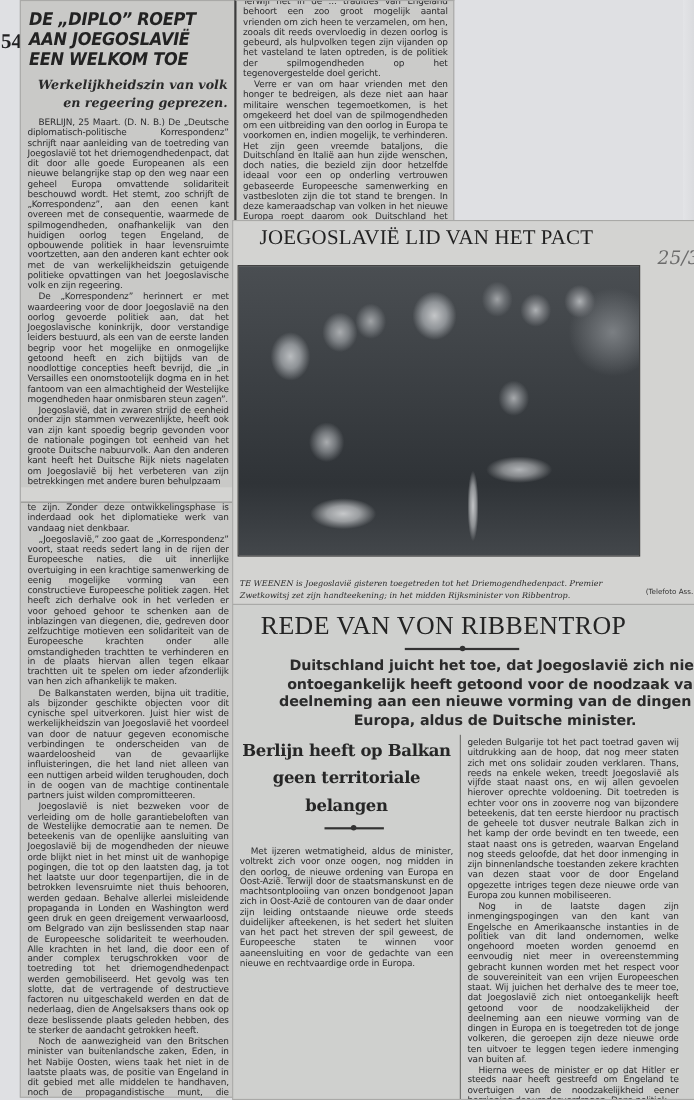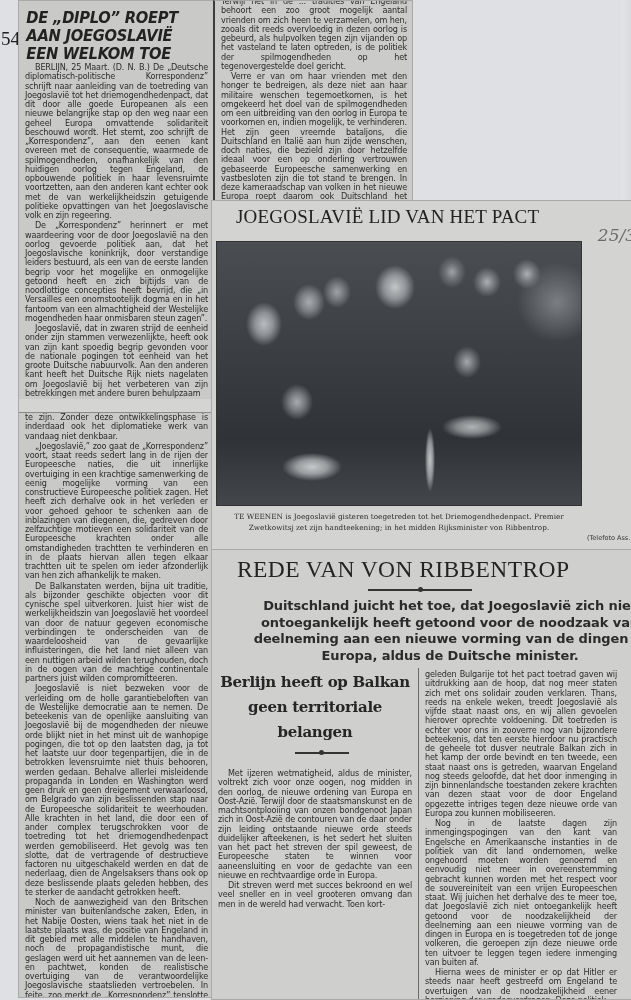--- a/index.html
+++ b/index.html
@@ -5,21 +5,21 @@
     * { box-sizing: border-box; margin: 0; padding: 0; }
     html, body { width: 631px; height: 1000px; overflow: hidden; }
     body {
       background: #dfe0e3;
       position: relative;
       font-family: "Liberation Serif", "DejaVu Serif", serif;
       color: #2a2a2c;
     }
     .page-num {
       position: absolute; left: 1px; top: 28px;
-      font-family: "Liberation Serif", serif; font-weight: normal;
+      font-family: "Liberation Serif", serif; font-weight: bold;
       font-size: 19px; color: #1e1e20;
     }
     .clip {
       position: absolute;
       background: #cdcdcb;
       border: 1px solid #a9a9a7;
       overflow: hidden;
     }
     .clip-left { left: 18px; top: 0; width: 196px; height: 998px; background: #c9c9c7; }
     .clip-topmid { left: 213px; top: 0; width: 200px; height: 207px; background: #cbcbc9; border-left: 2px solid #3d3d3d; }
@@ -74,23 +74,23 @@
         radial-gradient(ellipse 14px 15px at 310px 32px, #aeb1b4 0%, #76797d 50%, transparent 100%),
         radial-gradient(ellipse 14px 16px at 250px 120px, #a6a9ac 0%, #6f7377 50%, transparent 100%),
         radial-gradient(ellipse 16px 18px at 80px 160px, #a9acaf 0%, #75797d 50%, transparent 100%),
         radial-gradient(ellipse 30px 14px at 95px 225px, #c6c8ca 0%, #9a9da0 50%, transparent 100%),
         radial-gradient(ellipse 30px 12px at 255px 185px, #b1b4b7 0%, #85888b 50%, transparent 100%),
         radial-gradient(ellipse 5px 32px at 213px 218px, #c3c5c7 0%, #8d9093 60%, transparent 100%),
         radial-gradient(ellipse 40px 40px at 340px 60px, #7b7f83 0%, transparent 100%),
         linear-gradient(180deg, #4a4e52 0%, #3a3e42 45%, #2f3337 75%, #43474b 100%);
     }
     .caption {
-      position: absolute; left: 6px; top: 310px; width: 362px;
-      font-family: "DejaVu Serif", serif; 
-      font-size: 7.3px; line-height: 11px; text-align: center; color: #2b2b2b;
+      position: absolute; left: 6px; top: 324px; width: 362px;
+      font-family: "DejaVu Serif", serif; font-style: italic;
+      font-size: 7.3px; line-height: 11px; text-align: left; color: #2b2b2b;
     }
     .credit {
       position: absolute; right: 10px; top: 333px;
       font-family: "DejaVu Sans", sans-serif; font-size: 6.5px; color: #333;
     }
 
     .rede-title {
       font-family: "Liberation Serif", serif; font-size: 23.5px; letter-spacing: 0.4px;
       padding: 6px 0 0 25px; white-space: nowrap; color: #242424; height: 34px;
     }
@@ -117,20 +117,21 @@
   </style>
 </head>
 <body>
 
 <div class="edge-shadow"></div>
 
 <div class="page-num">54</div>
 
 <div class="clip clip-left">
   <div class="headline-l">DE „DIPLO” ROEPT AAN JOEGOSLAVIË EEN WELKOM TOE</div>
+  <div class="subhead-l">Werkelijkheidszin van volk en regeering geprezen.</div>
   <div class="body-text">
     <p>BERLIJN, 25 Maart. (D. N. B.) De „Deutsche diplomatisch-politische Korrespondenz” schrijft naar aanleiding van de toetreding van Joegoslavië tot het driemogendhedenpact, dat dit door alle goede Europeanen als een nieuwe belangrijke stap op den weg naar een geheel Europa omvattende solidariteit beschouwd wordt. Het stemt, zoo schrijft de „Korrespondenz”, aan den eenen kant overeen met de consequentie, waarmede de spilmogendheden, onafhankelijk van den huidigen oorlog tegen Engeland, de opbouwende politiek in haar levensruimte voortzetten, aan den anderen kant echter ook met de van werkelijkheidszin getuigende politieke opvattingen van het Joegoslavische volk en zijn regeering.</p>
     <p>De „Korrespondenz” herinnert er met waardeering voor de door Joegoslavië na den oorlog gevoerde politiek aan, dat het Joegoslavische koninkrijk, door verstandige leiders bestuurd, als een van de eerste landen begrip voor het mogelijke en onmogelijke getoond heeft en zich bijtijds van de noodlottige concepties heeft bevrijd, die „in Versailles een onomstootelijk dogma en in het fantoom van een almachtigheid der Westelijke mogendheden haar onmisbaren steun zagen”.</p>
     <p>Joegoslavië, dat in zwaren strijd de eenheid onder zijn stammen verwezenlijkte, heeft ook van zijn kant spoedig begrip gevonden voor de nationale pogingen tot eenheid van het groote Duitsche nabuurvolk. Aan den anderen kant heeft het Duitsche Rijk niets nagelaten om Joegoslavië bij het verbeteren van zijn betrekkingen met andere buren behulpzaam</p>
     <div class="divider-break"></div>
     <p class="noindent">te zijn. Zonder deze ontwikkelingsphase is inderdaad ook het diplomatieke werk van vandaag niet denkbaar.</p>
     <p>„Joegoslavië,” zoo gaat de „Korrespondenz” voort, staat reeds sedert lang in de rijen der Europeesche naties, die uit innerlijke overtuiging in een krachtige samenwerking de eenig mogelijke vorming van een constructieve Europeesche politiek zagen. Het heeft zich derhalve ook in het verleden er voor gehoed gehoor te schenken aan de inblazingen van diegenen, die, gedreven door zelfzuchtige motieven een solidariteit van de Europeesche krachten onder alle omstandigheden trachtten te verhinderen en in de plaats hiervan allen tegen elkaar trachtten uit te spelen om ieder afzonderlijk van hen zich afhankelijk te maken.</p>
     <p>De Balkanstaten werden, bijna uit traditie, als bijzonder geschikte objecten voor dit cynische spel uitverkoren. Juist hier wist de werkelijkheidszin van Joegoslavië het voordeel van door de natuur gegeven economische verbindingen te onderscheiden van de waardeloosheid van de gevaarlijke influisteringen, die het land niet alleen van een nuttigen arbeid wilden terughouden, doch in de oogen van de machtige continentale partners juist wilden compromitteeren.</p>
     <p>Joegoslavië is niet bezweken voor de verleiding om de holle garantiebeloften van de Westelijke democratie aan te nemen. De beteekenis van de openlijke aansluiting van Joegoslavië bij de mogendheden der nieuwe orde blijkt niet in het minst uit de wanhopige pogingen, die tot op den laatsten dag, ja tot het laatste uur door tegenpartijen, die in de betrokken levensruimte niet thuis behooren, werden gedaan. Behalve allerlei misleidende propaganda in Londen en Washington werd geen druk en geen dreigement verwaarloosd, om Belgrado van zijn beslissenden stap naar de Europeesche solidariteit te weerhouden. Alle krachten in het land, die door een of ander complex terugschrokken voor de toetreding tot het driemogendhedenpact werden gemobiliseerd. Het gevolg was ten slotte, dat de vertragende of destructieve factoren nu uitgeschakeld werden en dat de nederlaag, dien de Angelsaksers thans ook op deze beslissende plaats geleden hebben, des te sterker de aandacht getrokken heeft.</p>
     <p>Noch de aanwezigheid van den Britschen minister van buitenlandsche zaken, Eden, in het Nabije Oosten, wiens taak het niet in de laatste plaats was, de positie van Engeland in dit gebied met alle middelen te handhaven, noch de propagandistische munt, die geslagen werd uit het aannemen van de leen- en pachtwet, konden de realistische overtuiging van de verantwoordelijke Joegoslavische staatslieden vertroebelen. In feite, zoo merkt de „Korrespondenz” tenslotte op, is ook hier weer het verschil tusschen de concepties gebleken, die aan den eenen kant de spilmogendheden, en aan den anderen kant haar tegenspelers, bij het inschakelen van vrienden karakteriseeren.</p>
@@ -160,21 +161,20 @@
     </div>
   <div class="rede-sub">Duitschland juicht het toe, dat Joegoslavië zich niet ontoegankelijk heeft getoond voor de noodzaak van deelneming aan een nieuwe vorming van de dingen in Europa, aldus de Duitsche minister.</div>
 
   <div class="col-a body-text">
     <div class="berlijn-head">Berlijn heeft op Balkan geen territoriale belangen</div>
     <div class="rule-small">
         <div class="line"></div>
         <div class="dot"></div>
       </div>
     <p>Met ijzeren wetmatigheid, aldus de minister, voltrekt zich voor onze oogen, nog midden in den oorlog, de nieuwe ordening van Europa en Oost-Azië. Terwijl door de staatsmanskunst en de machtsontplooiing van onzen bondgenoot Japan zich in Oost-Azië de contouren van de daar onder zijn leiding ontstaande nieuwe orde steeds duidelijker afteekenen, is het sedert het sluiten van het pact het streven der spil geweest, de Europeesche staten te winnen voor aaneensluiting en voor de gedachte van een nieuwe en rechtvaardige orde in Europa.</p>
-    <p>Dit streven werd met succes bekroond en wel veel sneller en in veel grooteren omvang dan men in de wereld had verwacht. Toen kort-</p>
   </div>
 
   <div class="col-b body-text">
     <p class="noindent">geleden Bulgarije tot het pact toetrad gaven wij uitdrukking aan de hoop, dat nog meer staten zich met ons solidair zouden verklaren. Thans, reeds na enkele weken, treedt Joegoslavië als vijfde staat naast ons, en wij allen gevoelen hierover oprechte voldoening. Dit toetreden is echter voor ons in zooverre nog van bijzondere beteekenis, dat ten eerste hierdoor nu practisch de geheele tot dusver neutrale Balkan zich in het kamp der orde bevindt en ten tweede, een staat naast ons is getreden, waarvan Engeland nog steeds geloofde, dat het door inmenging in zijn binnenlandsche toestanden zekere krachten van dezen staat voor de door Engeland opgezette intriges tegen deze nieuwe orde van Europa zou kunnen mobiliseeren.</p>
     <p>Nog in de laatste dagen zijn inmengingspogingen van den kant van Engelsche en Amerikaansche instanties in de politiek van dit land ondernomen, welke ongehoord moeten worden genoemd en eenvoudig niet meer in overeenstemming gebracht kunnen worden met het respect voor de souvereiniteit van een vrijen Europeeschen staat. Wij juichen het derhalve des te meer toe, dat Joegoslavië zich niet ontoegankelijk heeft getoond voor de noodzakelijkheid der deelneming aan een nieuwe vorming van de dingen in Europa en is toegetreden tot de jonge volkeren, die geroepen zijn deze nieuwe orde ten uitvoer te leggen tegen iedere inmenging van buiten af.</p>
     <p>Hierna wees de minister er op dat Hitler er steeds naar heeft gestreefd om Engeland te overtuigen van de noodzakelijkheid eener herziening der vredesverdragen. Deze politiek</p>
   </div>
 </div>
 
 </body></html>

